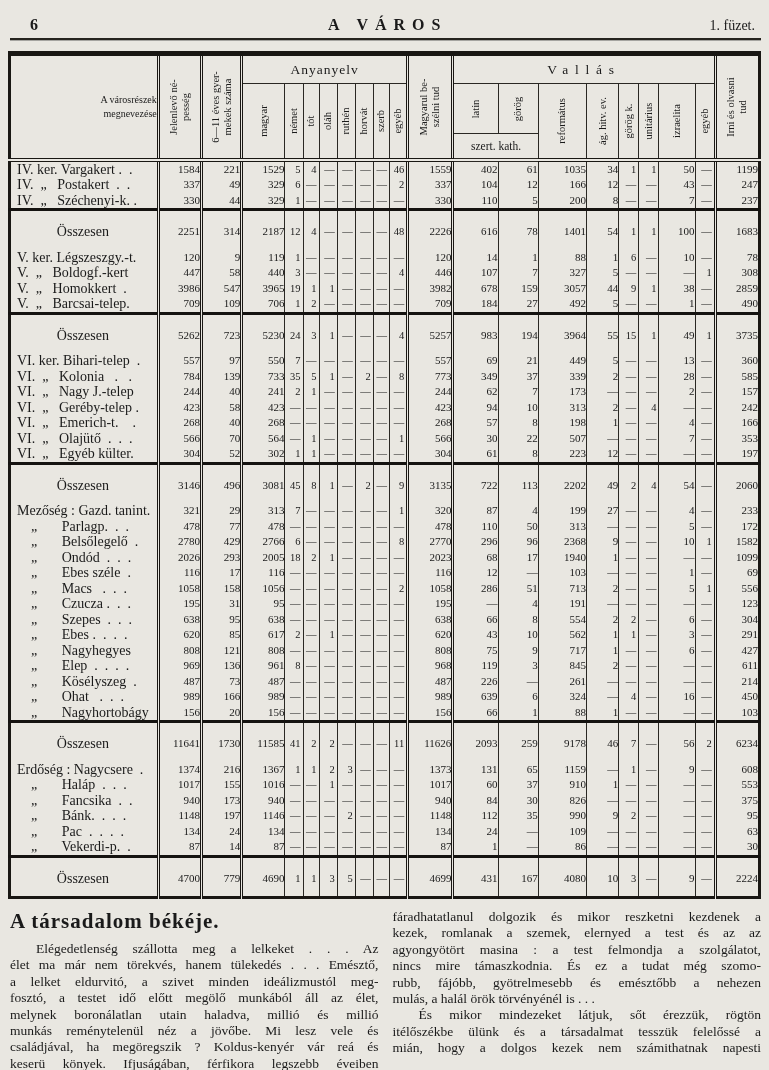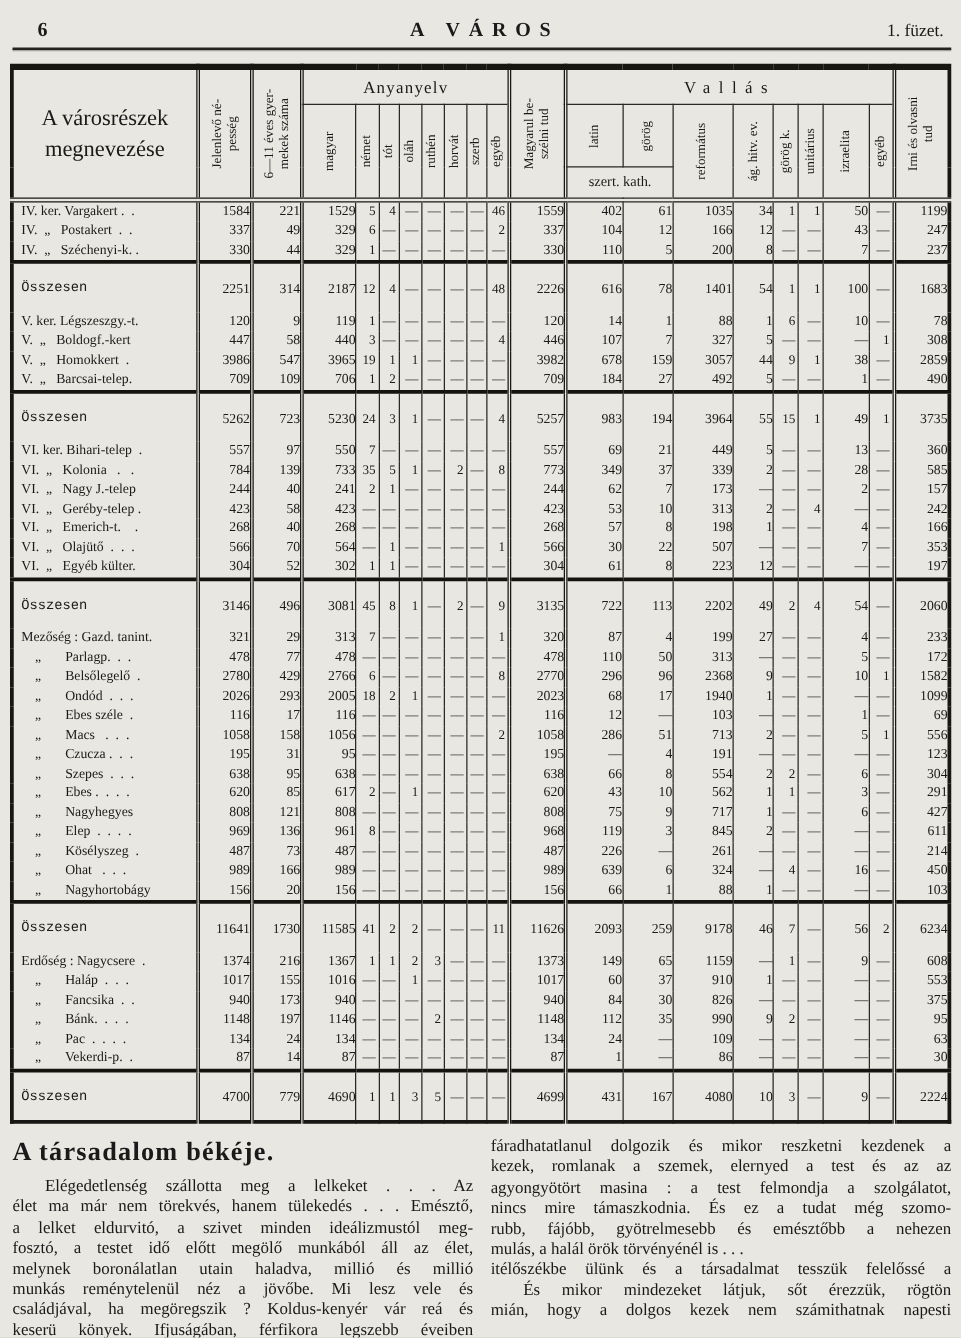--- a/index.html
+++ b/index.html
@@ -17,37 +17,37 @@
   table.stats{border-collapse:collapse;table-layout:fixed;margin:11px 0 0 8px;width:753px;
               border:3px solid #191713;border-top-width:5px;background:transparent;}
   .stats th,.stats td{border-right:1px solid #2a2username8;border-color:#2a2823;padding:0;font-weight:normal;}
   .stats th{border-right:1px solid #2a2823;}
   .stats td{border-right:1px solid #2a2823;}
   th.bdr,td.bdr{border-right:3px double #191713 !important;}
   
   tr.hr1{height:30px;} tr.hr2{height:50px;} tr.hr3{height:26px;}
   thead th{vertical-align:middle;text-align:center;}
   thead th[rowspan="3"],thead th[rowspan="2"],thead th.hbot{border-bottom:4px double #191713;}
-  .th-name{font-size:18px;font-weight:bold;white-space:pre-line;line-height:1.35;}
+  .th-name{font-size:10px;font-weight:bold;white-space:pre-line;line-height:1.35;text-align:right;}
   .th-group{font-size:13.5px;letter-spacing:1px;border-bottom:1px solid #2a2823 !important;}
   .th-vallas{letter-spacing:.5em;padding-left:.5em;margin-top:44px;}
   .th-szert{font-size:11.5px;border-bottom:4px double #191713;}
   .vh{position:relative;}
   .vh>span{position:absolute;left:50%;top:50%;transform:translate(-50%,-50%) rotate(-90deg);
            white-space:pre-line;text-align:center;line-height:1.1;font-size:10.5px;display:block;}
   .vh-tall>span{width:100px;}
   .vh-mid>span{width:72px;font-size:10.5px;}
   .vh-short{border-bottom:1px solid #2a2823 !important;}
   .vh-short>span{width:46px;}
   
   tbody td{font-size:11px;line-height:15.5px;text-align:right;padding-right:4px;vertical-align:bottom;}
-  tbody td:first-child{text-align:left;white-space:pre;padding-left:6px;font-size:11px;overflow:hidden;}
+  tbody td:first-child{text-align:left;white-space:pre;padding-left:6px;font-size:14px;overflow:hidden;}
   tbody td:nth-child(n+5):nth-child(-n+11),tbody td:nth-child(17),tbody td:nth-child(18),tbody td:nth-child(20){padding-right:2px;font-size:10.5px;}
   tr.total-row td{padding-top:13px;padding-bottom:10px;}
-  tr.total-row td:first-child{text-align:left;padding-right:8px;font-family:Liberation Mono, monospace;}
+  tr.total-row td:first-child{text-align:center;padding-right:8px;}
   tr.section-end td{border-bottom:3px solid #151310;}
 
   
   .article{display:flex;gap:14px;padding:10px 8px 0 10px;}
   .artcol{width:50%;}
   .art-title{font-size:21px;font-weight:bold;letter-spacing:1px;margin:0 0 7px 0;}
   .tline{font-size:13.5px;line-height:16.4px;text-align:justify;text-align-last:justify;white-space:normal;}
   .tline.end{text-align-last:left;}
   .tline.indent{text-indent:26px;}
 </style>
@@ -447,21 +447,21 @@
           <td class="bdr">58</td>
           <td>423</td>
           <td>—</td>
           <td>—</td>
           <td>—</td>
           <td>—</td>
           <td>—</td>
           <td>—</td>
           <td class="bdr">—</td>
           <td class="bdr">423</td>
-          <td>53</td>
+          <td>94</td>
           <td>10</td>
           <td>313</td>
           <td>2</td>
           <td>—</td>
           <td>4</td>
           <td>—</td>
           <td class="bdr">—</td>
           <td>242</td>
         </tr>
         <tr>
@@ -907,21 +907,21 @@
           <td class="bdr">216</td>
           <td>1367</td>
           <td>1</td>
           <td>1</td>
           <td>2</td>
           <td>3</td>
           <td>—</td>
           <td>—</td>
           <td class="bdr">—</td>
           <td class="bdr">1373</td>
-          <td>149</td>
+          <td>131</td>
           <td>65</td>
           <td>1159</td>
           <td>—</td>
           <td>1</td>
           <td>—</td>
           <td>9</td>
           <td class="bdr">—</td>
           <td>608</td>
         </tr>
         <tr>
@@ -1080,20 +1080,20 @@
         </div>
     </div>
     <div class="artcol">
       <div id="col-right">
           <div class="tline">fáradhatatlanul dolgozik és mikor reszketni kezdenek a</div>
           <div class="tline">kezek, romlanak a szemek, elernyed a test és az az</div>
           <div class="tline">agyongyötört masina : a test felmondja a szolgálatot,</div>
           <div class="tline">nincs mire támaszkodnia. És ez a tudat még szomo-</div>
           <div class="tline">rubb, fájóbb, gyötrelmesebb és emésztőbb a nehezen</div>
           <div class="tline end">mulás, a halál örök törvényénél is . . .</div>
+          <div class="tline indent">És mikor mindezeket látjuk, sőt érezzük, rögtön</div>
           <div class="tline">itélőszékbe ülünk és a társadalmat tesszük felelőssé a</div>
-          <div class="tline indent">És mikor mindezeket látjuk, sőt érezzük, rögtön</div>
           <div class="tline">mián, hogy a dolgos kezek nem számithatnak napesti</div>
         </div>
     </div>
   </div>
 
 </div>
 
 </body></html>

